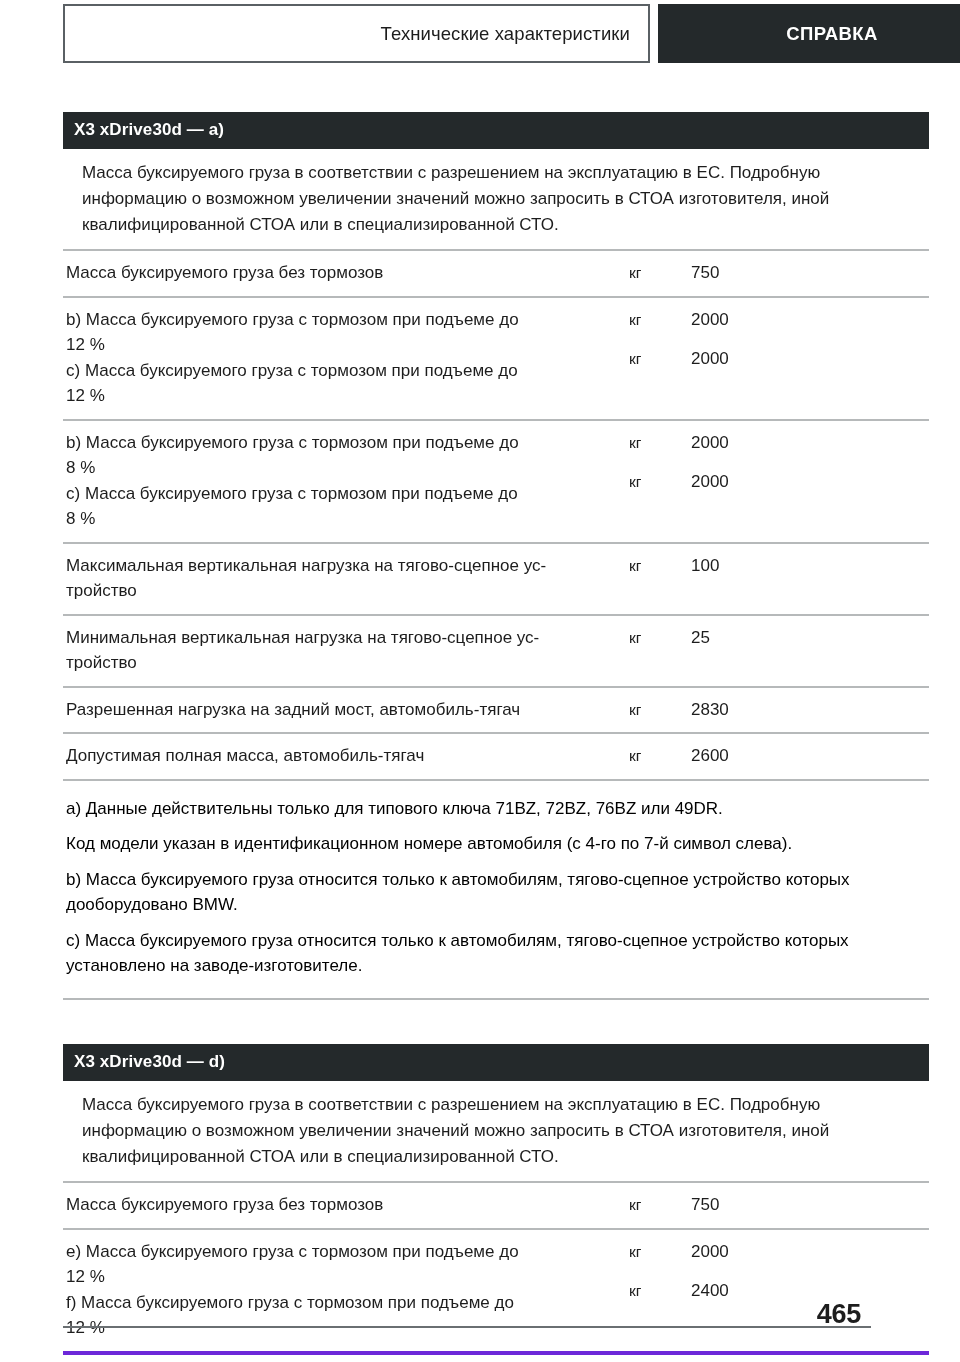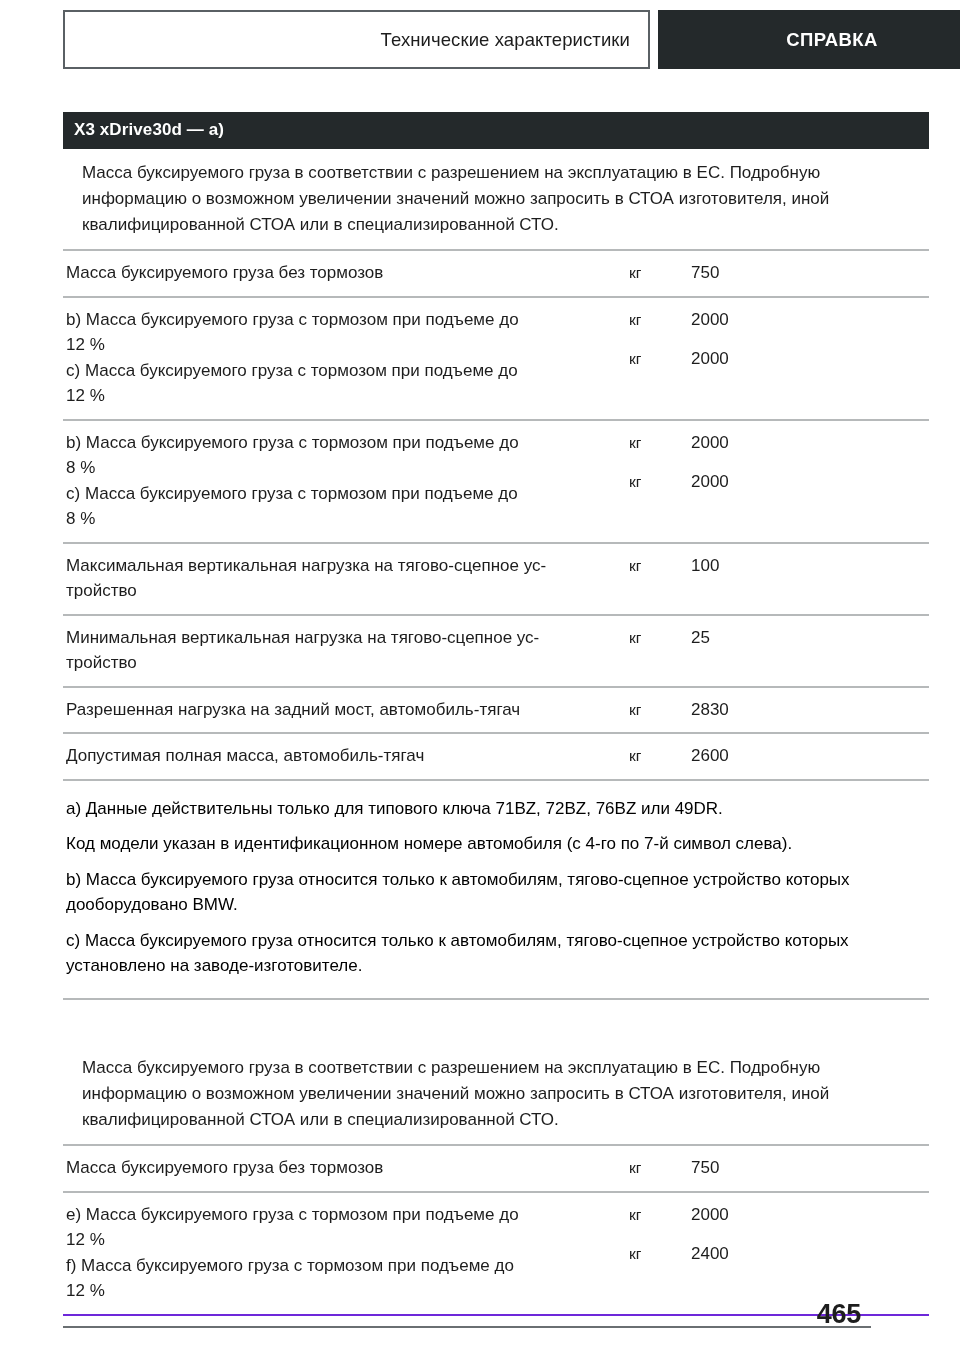--- a/index.html
+++ b/index.html
@@ -12,21 +12,21 @@
     height: 1362px;
     position: relative;
     font-family: "Liberation Sans", sans-serif;
     color: #1d1d1d;
     overflow: hidden;
   }
 
   
   .page-header {
     position: absolute;
-    left: 0; top: 8px;
+    left: 0; top: 2px;
     width: 888px;
     height: 63px;
   }
   .header-chapter-box {
     position: absolute;
     left: 63px; top: 2px;
     width: 587px; height: 59px;
     border: 2px solid #5a6064;
     background: #ffffff;
     box-sizing: border-box;
@@ -86,21 +86,21 @@
     color: #1d1d1d;
     margin-left: 16px;
   }
 
   .spec-row {
     border-top: 2px solid #b6b9ba;
     display: flex;
     align-items: flex-start;
     padding: 9px 0 10px 0;
   }
-  .spec-row.last { border-bottom: 2px solid #6d28d9; }
+  .spec-row.last { border-bottom: 4px solid #6d28d9; }
 
   .spec-label {
     width: 566px;
     flex: 0 0 566px;
     font-size: 17px;
     line-height: 1.5;
     padding-left: 3px;
     box-sizing: border-box;
     color: #1d1d1d;
   }
@@ -296,20 +296,21 @@
         </div>
       </div>
       <div class="footnotes" style="border-top: 2px solid rgb(182, 185, 186);">
         <div class="footnote">a) Данные действительны только для типового ключа 71BZ, 72BZ, 76BZ или 49DR.</div>
         <div class="footnote">Код модели указан в идентификационном номере автомобиля (с 4-го по 7-й символ слева).</div>
         <div class="footnote">b) Масса буксируемого груза относится только к автомобилям, тягово-сцепное устройство которых дооборудовано BMW.</div>
         <div class="footnote">c) Масса буксируемого груза относится только к автомобилям, тягово-сцепное устройство которых установлено на заводе-изготовителе.</div>
       </div>
     </div>
     <div class="spec-block">
+      <div class="block-title-bar">X3 xDrive30d — d)</div>
       <div class="block-intro">Масса буксируемого груза в соответствии с разрешением на эксплуатацию в ЕС. Подробную информацию о возможном увеличении значений можно запросить в СТОА изготовителя, иной квалифицированной СТОА или в специализированной СТО.</div>
       <div class="spec-row">
         <div class="spec-label">
           <span class="lbl-line">Масса буксируемого груза без тормозов</span>
         </div>
         <div class="spec-values">
           <div class="value-pair">
             <span class="unit-cell">кг</span>
             <span class="number-cell">750</span>
           </div>

